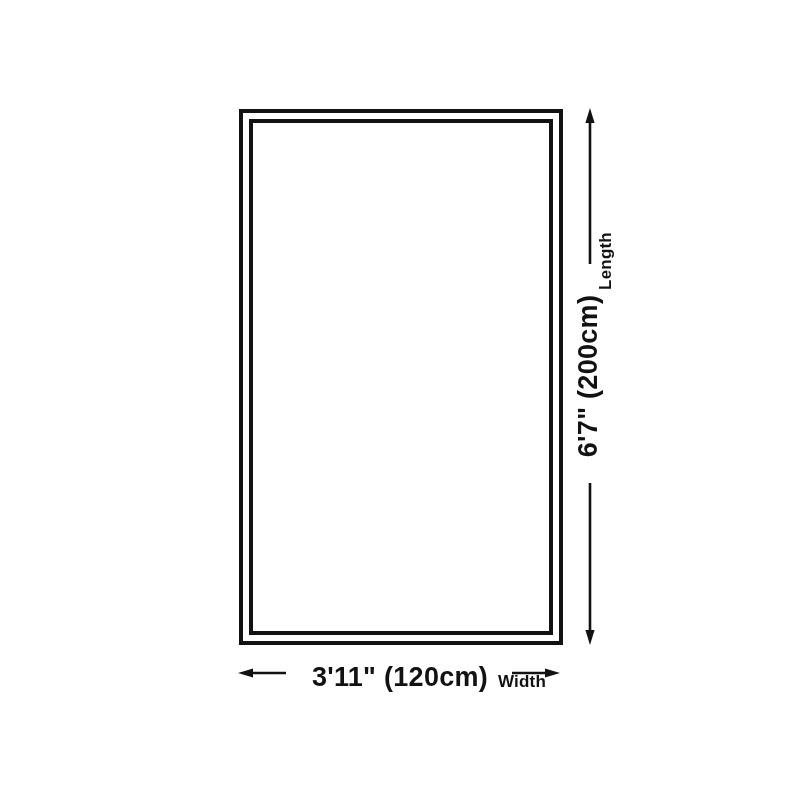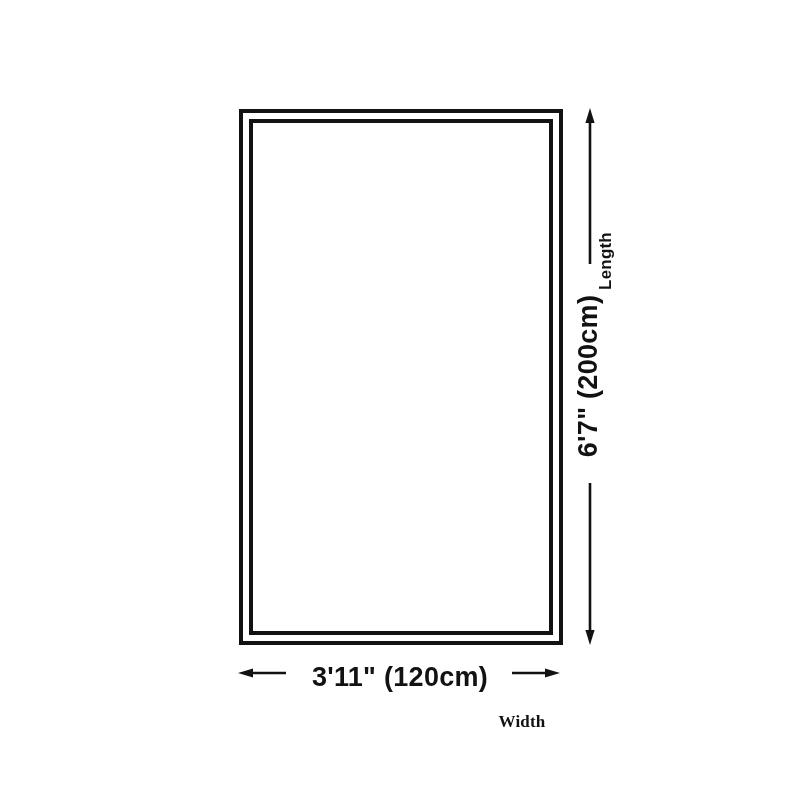--- a/index.html
+++ b/index.html
@@ -43,21 +43,21 @@
     transform:translate(-50%,-50%);
     line-height:1;
   }
   .lbl.rot { transform:translate(-50%,-50%) rotate(-90deg); }
   .value-lbl { font-size:27px; letter-spacing:0.3px; }
   .axis-lbl  { font-size:17px; letter-spacing:0.2px; }
 
   .length-value { left:588px; top:376px; }
   .length-axis  { left:605px; top:261px; }
   .width-value  { left:400px; top:677px; }
-  .width-axis   { left:522px; top:721px;font-family:Liberation Serif, serif; }
+  .width-axis   { left:522px; top:681px; }
 </style>
 </head>
 <body>
 
 <div class="canvas">
 
   <div class="rug-outer">
     <div class="rug-inner"></div>
   </div>
 

